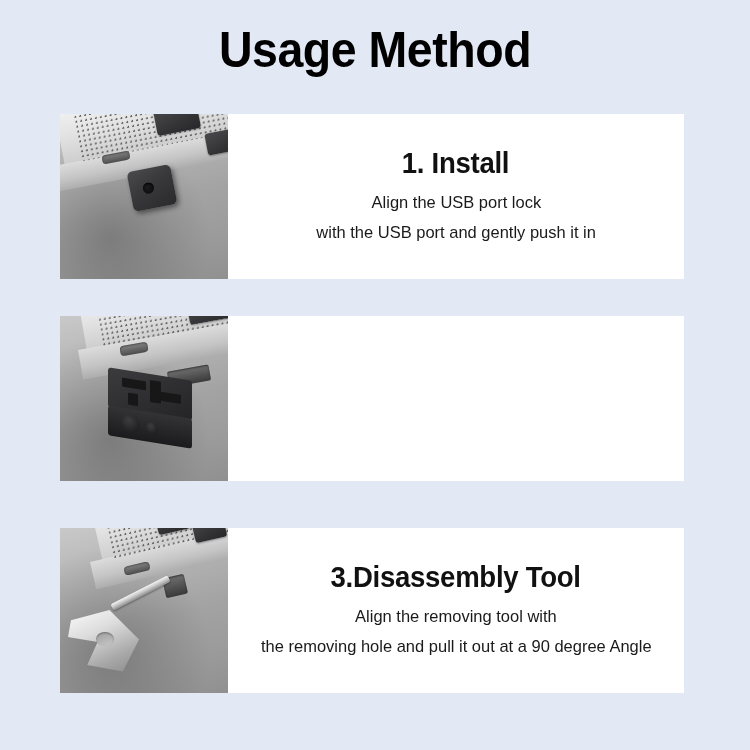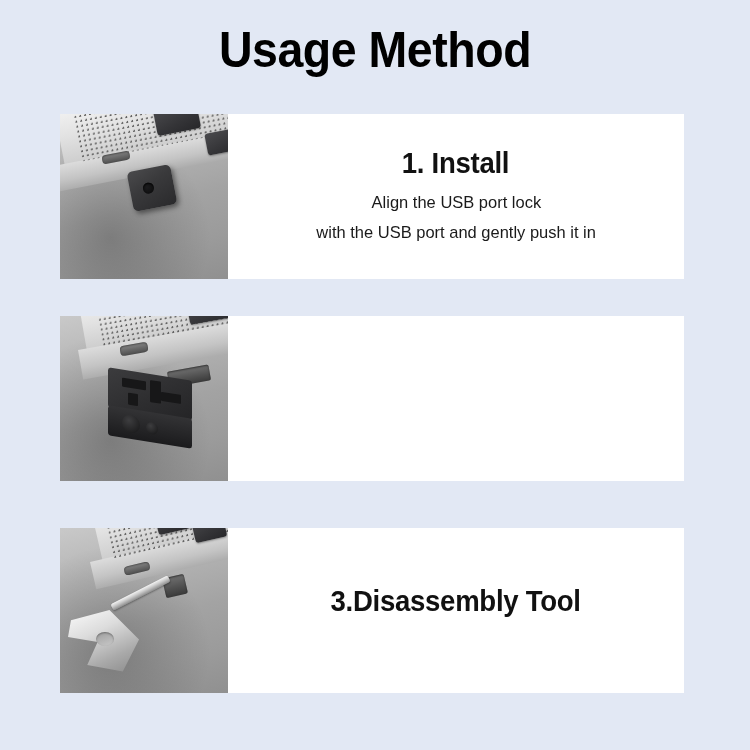--- a/index.html
+++ b/index.html
@@ -286,16 +286,20 @@
       <div class="tool-shaft" style="left:52px; top:76px; width:64px; height:7px; transform:rotate(-27deg); transform-origin:left center;"></div>
 
       <div class="tool-head" style="left:8px; top:82px; width:74px; height:64px;
                   clip-path:polygon(4% 16%, 56% 0%, 96% 46%, 74% 96%, 26% 86%, 40% 50%, 0% 42%);">
       </div>
       <div class="tool-hole" style="left:36px; top:104px; width:18px; height:14px;"></div>
     </div>
 
     <div class="copy">
       <div class="step-heading">3.Disassembly Tool</div>
+      <div class="step-lines">
+        <div class="step-line">Align the removing tool with</div>
+        <div class="step-line">the removing hole and pull it out at a 90 degree Angle</div>
+      </div>
     </div>
   </div>
 
 </div>
 
 </body></html>

